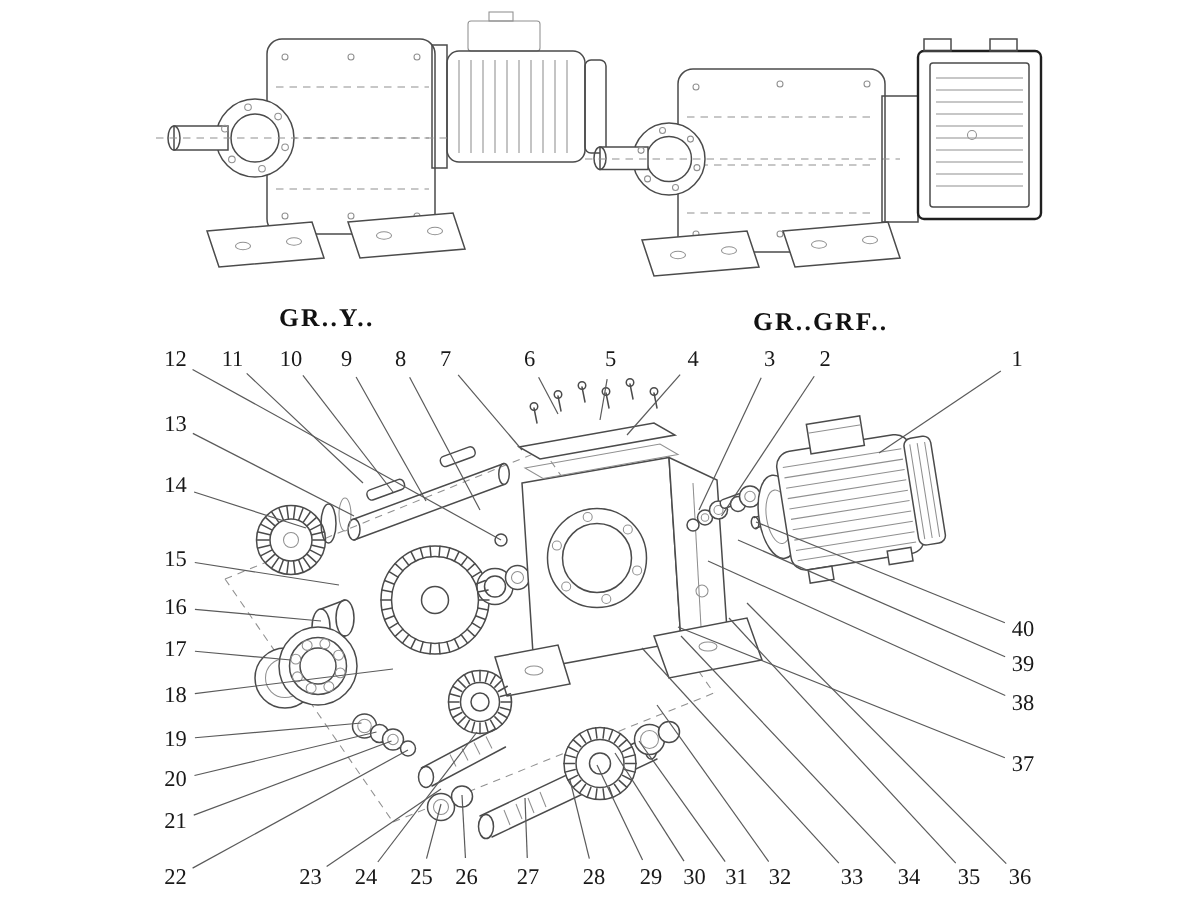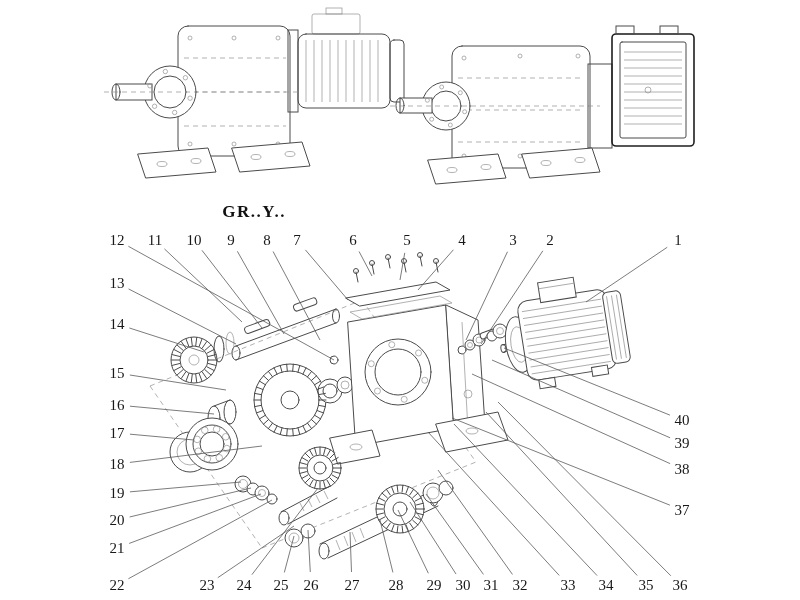--- a/index.html
+++ b/index.html
@@ -7,21 +7,21 @@
   body{font-family:"Liberation Sans",sans-serif}
   .stage{position:relative;width:800px;height:600px;background:#fff;overflow:hidden}
   .stage > svg{position:absolute;left:0;top:0}
   .ln{stroke:var(--line,#4b4b4b);stroke-width:1;fill:none;stroke-linecap:round}
   .lt{stroke:var(--light,#909090);stroke-width:.7;fill:none}
   .thick{stroke:#1f1f1f;stroke-width:1.6;fill:none}
   .dash{stroke-dasharray:5 4}
   .wf{fill:#ffffff}
   .leader{stroke:#5a5a5a;stroke-width:.8}
   .callout{font-family:"Liberation Serif",serif;font-size:15px;fill:#181818;text-anchor:middle;dominant-baseline:central}
-  .title{position:absolute;font-family:"Liberation Serif",serif;font-weight:bold;font-size:17px;letter-spacing:1.5px;color:#111;text-align:right}
+  .title{position:absolute;font-family:"Liberation Serif",serif;font-weight:bold;font-size:17px;letter-spacing:1.5px;color:#111;text-align:left}
   .title-left{left:186px;top:202px;width:100px}
   .title-right{left:502px;top:205px;width:120px}
 </style>
 </head>
 <body>
 
 <div class="stage">
 
   <svg width="800" height="600" viewBox="0 0 800 600">
 
@@ -418,13 +418,14 @@
         <line x1="670.1555970031013" y1="463.64181769187917" x2="472" y2="374" class="leader"></line>
         <text x="682" y="469" class="callout">38</text>
         <line x1="670.0870784491498" y1="437.79593426989175" x2="492" y2="360" class="leader"></line>
         <text x="682" y="443" class="callout">39</text>
         <line x1="669.9485704808279" y1="415.1252644641551" x2="504" y2="348" class="leader"></line>
         <text x="682" y="420" class="callout">40</text>
       </g>
   </svg>
 
   <div class="title title-left">GR..Y..</div>
+  <div class="title title-right">GR..GRF..</div>
 </div>
 
 </body></html>

